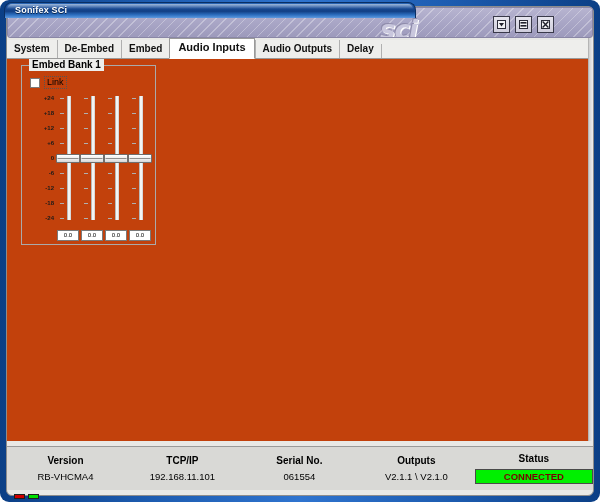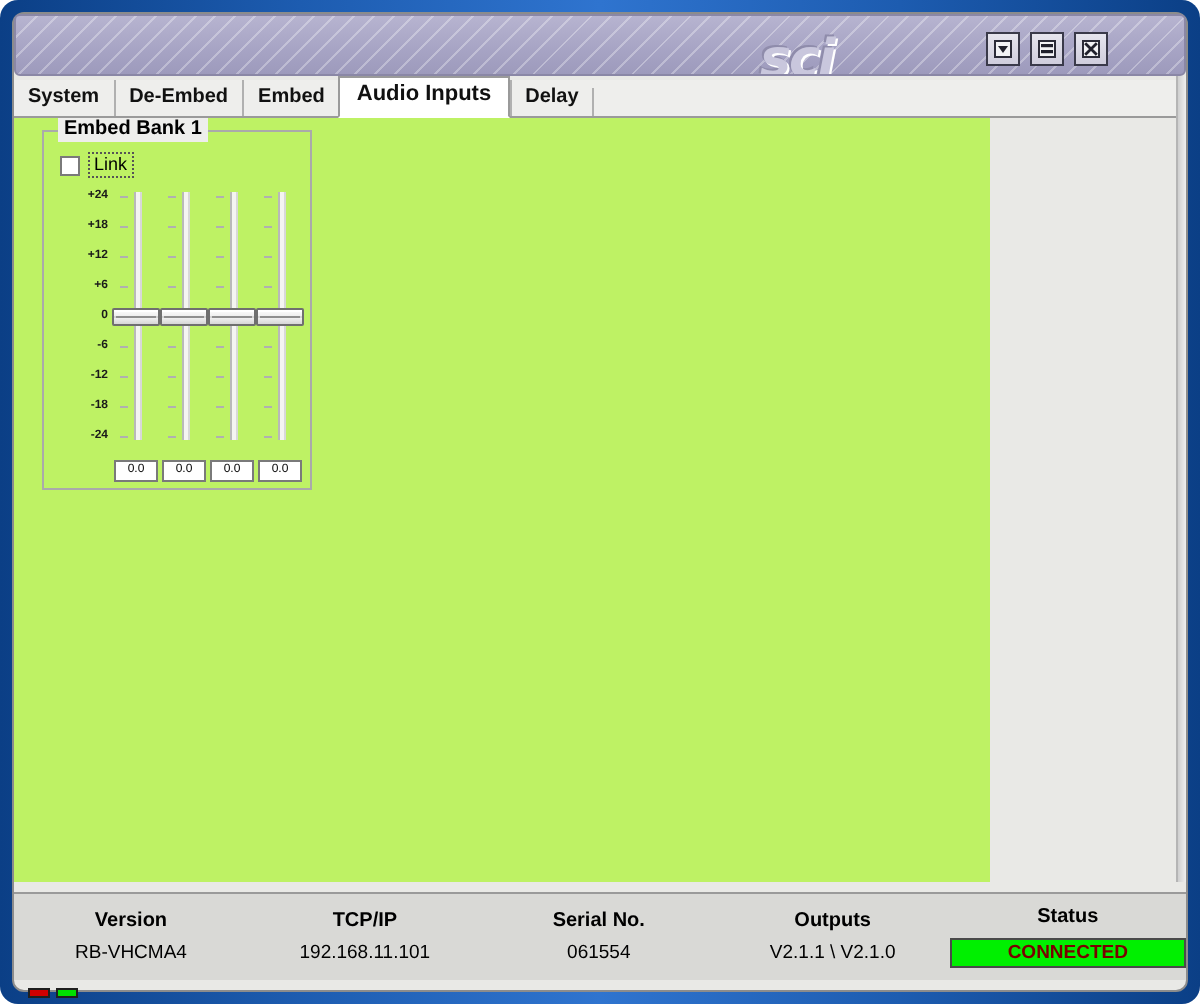--- a/index.html
+++ b/index.html
@@ -109,22 +109,22 @@
     border-left:1px solid #9a9a9a;
     margin-bottom:-1px;
     padding:2px 8px 4px 8px;
     z-index:3;
   }
   .tab.active + .tab{border-left:1px solid #b0b0b0;}
   .tab-tail{flex:1;border-left:1px solid #b0b0b0;height:14px;}
 
   
   .content{
-    position:absolute;left:7px;top:59px;width:488px;height:382px;
-    background:#bef264;
+    position:absolute;left:7px;top:59px;width:586px;height:382px;
+    background:#c2410c;
     box-sizing:border-box;
     text-decoration:underline;
   }
 
   
   .groupbox{
     position:absolute;left:14px;top:6px;width:135px;height:180px;
     border:1px solid #aaaaaa;
     box-sizing:border-box;
   }
@@ -252,26 +252,31 @@
       </svg>
     </div>
     <div class="winbtn">
       <svg width="9" height="9" viewBox="0 0 9 9">
         <rect x="0.5" y="0.5" width="8" height="8" fill="#f2f2f5" stroke="#2b2b38"></rect>
         <path d="M1.6 1.6 L7.4 7.4 M7.4 1.6 L1.6 7.4" stroke="#20202c" stroke-width="1.4"></path>
       </svg>
     </div>
   </div>
 
+  <div class="titlebar">
+    <div class="sheen"></div>
+    <div class="title-text">Sonifex SCi</div>
+  </div>
 
   <div class="tabstrip" id="tabstrip">
       <div class="tab">System</div>
       <div class="tab">De-Embed</div>
       <div class="tab">Embed</div>
       <div class="tab active">Audio Inputs</div>
+      <div class="tab">Audio Outputs</div>
       <div class="tab">Delay</div>
       <div class="tab-tail"></div>
     </div>
 
   <div class="content">
     <div class="groupbox">
       <div class="groupbox-title">Embed Bank 1</div>
 
       <div class="link-row">
         <div class="chk"></div>

